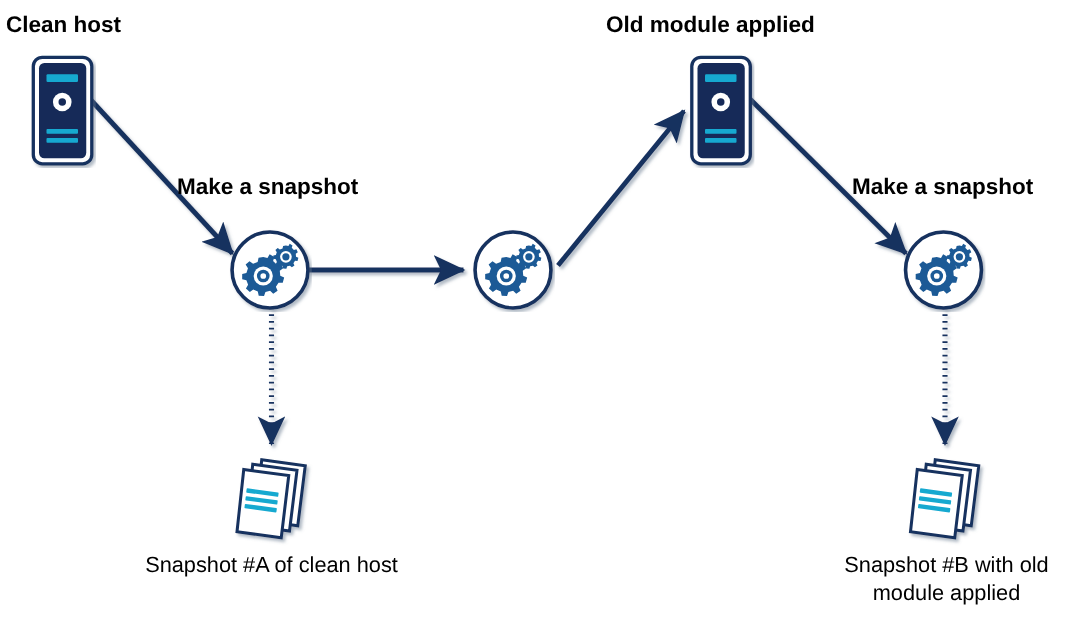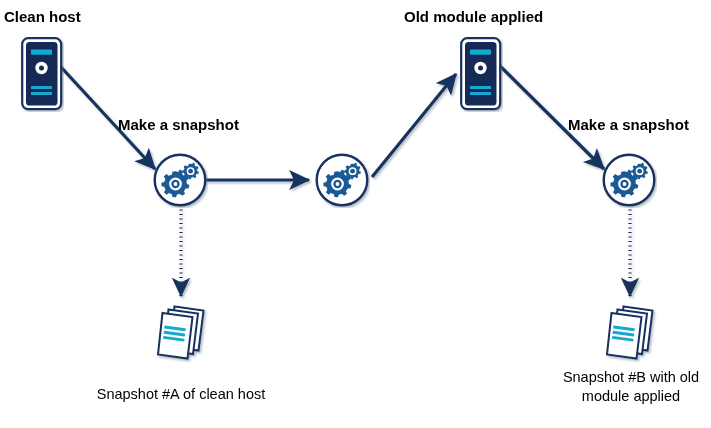--- a/index.html
+++ b/index.html
@@ -81,21 +81,21 @@
 
   <div class="label label-bold" style="left:4px; top:8px;">Clean host</div>
 
   <div class="label label-bold" style="left:404px; top:8px;">Old module applied</div>
 
   <div class="label label-bold" style="left:118px; top:116px;">Make a snapshot</div>
 
 
   <div class="label label-bold" style="left:568px; top:116px;">Make a snapshot</div>
 
-  <div class="label label-plain" style="left:91px; top:385px; width:180px;">Snapshot #A of clean host</div>
+  <div class="label label-plain" style="left:91px; top:368px; width:180px;">Snapshot #A of clean host</div>
 
   <div class="label label-plain" style="left:546px; top:368px; width:170px;">Snapshot #B with old module applied</div>
 
   <div class="node" style="left:20px; top:36px;">
     <svg width="44" height="76" viewBox="0 0 44 76" xmlns="http://www.w3.org/2000/svg">
       <g filter="url(#sh)">
         <rect x="2.2" y="2.2" width="39" height="71" rx="6" ry="6" fill="#ffffff" stroke="#17305e" stroke-width="2.2"></rect>
         <rect x="6" y="6" width="31.5" height="63.5" rx="3.6" ry="3.6" fill="#152c58"></rect>
         <rect x="11" y="13.5" width="21" height="5.2" rx="0.8" fill="#16a9d0"></rect>
         <circle cx="21.5" cy="32" r="6.2" fill="#ffffff"></circle>

